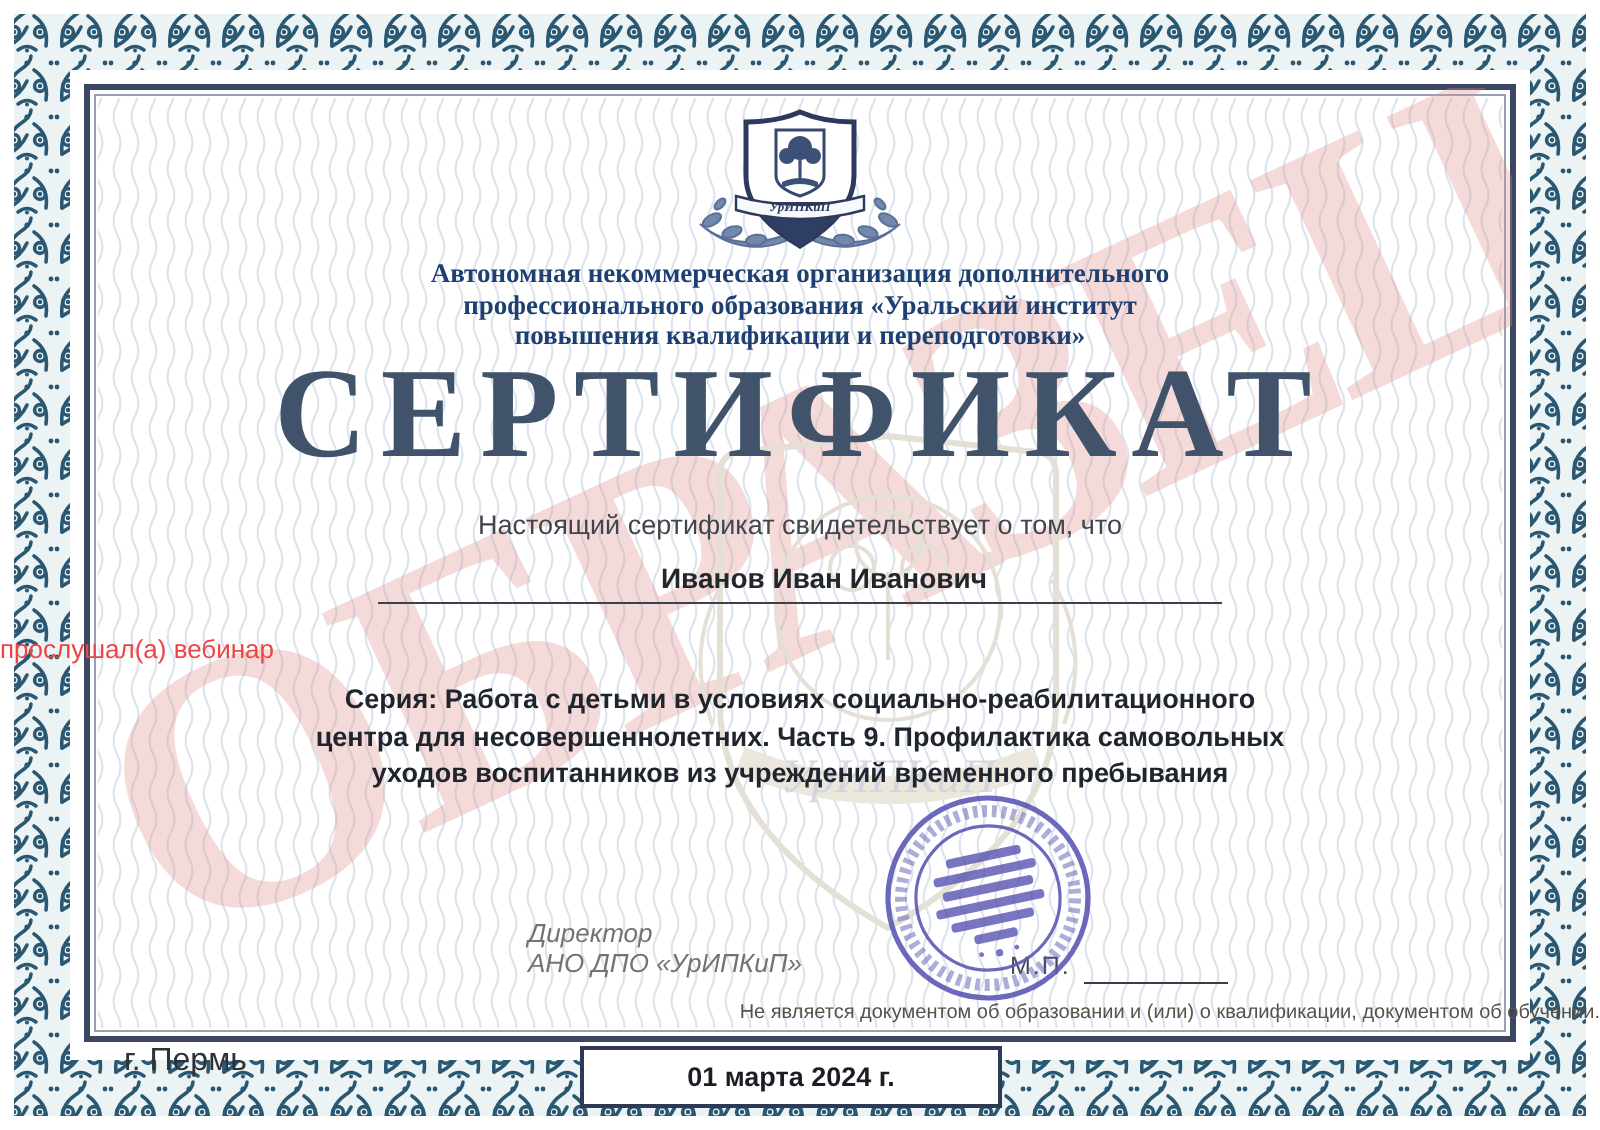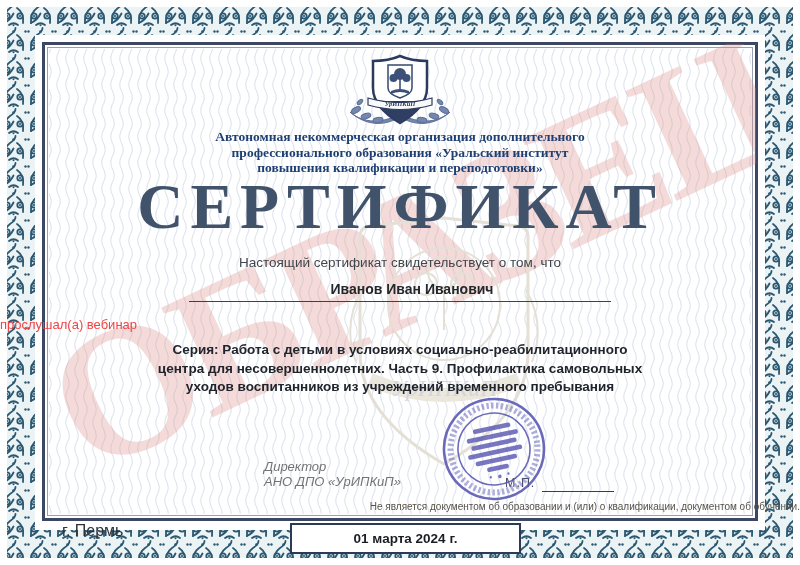--- a/index.html
+++ b/index.html
@@ -43,21 +43,21 @@
   .city{position:absolute;left:62px;top:478px;font-size:16px;color:#2e3238;margin-top:44px;}
   .director{position:absolute;left:264px;top:460px;font-size:13px;
     line-height:14.5px;color:#737373;text-align:left;font-style:italic;}
   .mp{position:absolute;left:505px;top:476px;font-size:12.5px;
     letter-spacing:1px;color:#474a5e;}
   .sig-line{position:absolute;left:542px;top:491px;width:72px;height:0;
     border-top:1.5px solid #3a3d46;}
   .disclaimer{position:absolute;left:0;right:0;top:501px;text-align:right;
     font-size:10px;color:#575249;}
   .date-box{
-    position:absolute;left:290px;top:523px;width:231px;height:31px;
+    position:absolute;left:290px;top:523px;width:211px;height:31px;
     background:#ffffff;border:2px solid #2c3a55;box-sizing:border-box;
     display:flex;align-items:center;justify-content:center;z-index:6;
     font-size:13.5px;font-weight:bold;color:#1a1d24;
   }
   .logo{position:absolute;left:344px;top:54px;z-index:3;}
   .stamp{position:absolute;left:441px;top:396px;z-index:3;opacity:.9;}
   .ghost{position:absolute;left:298px;top:168px;}
 </style>
 </head>
 <body>

